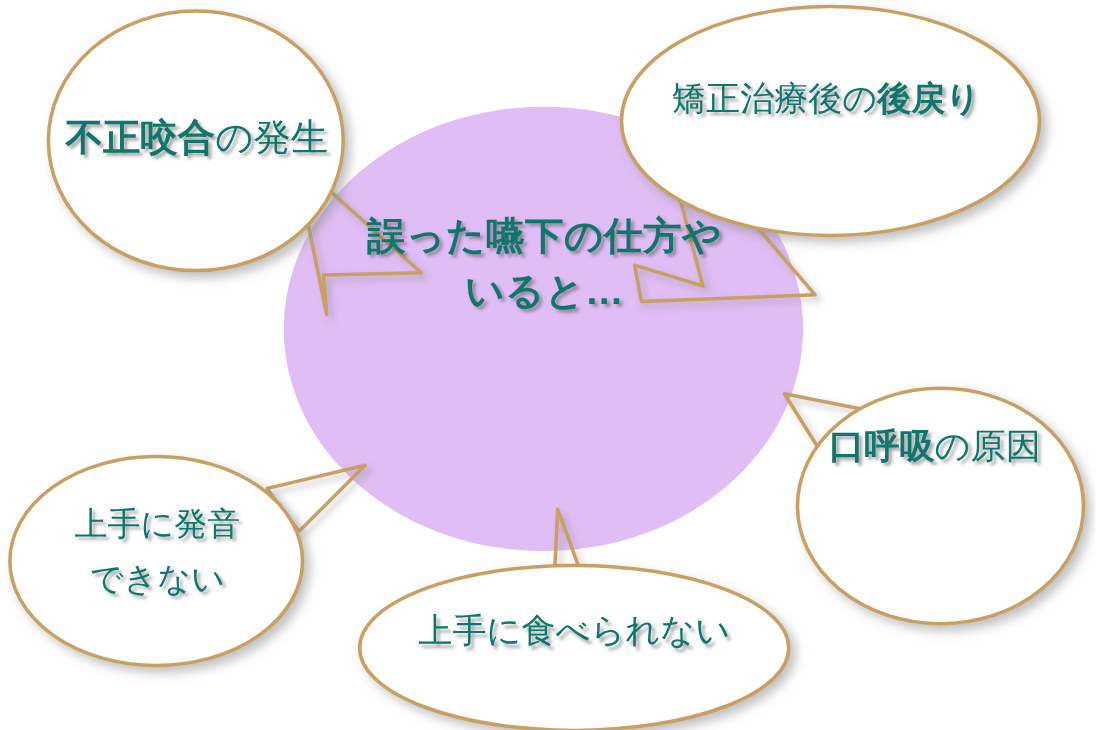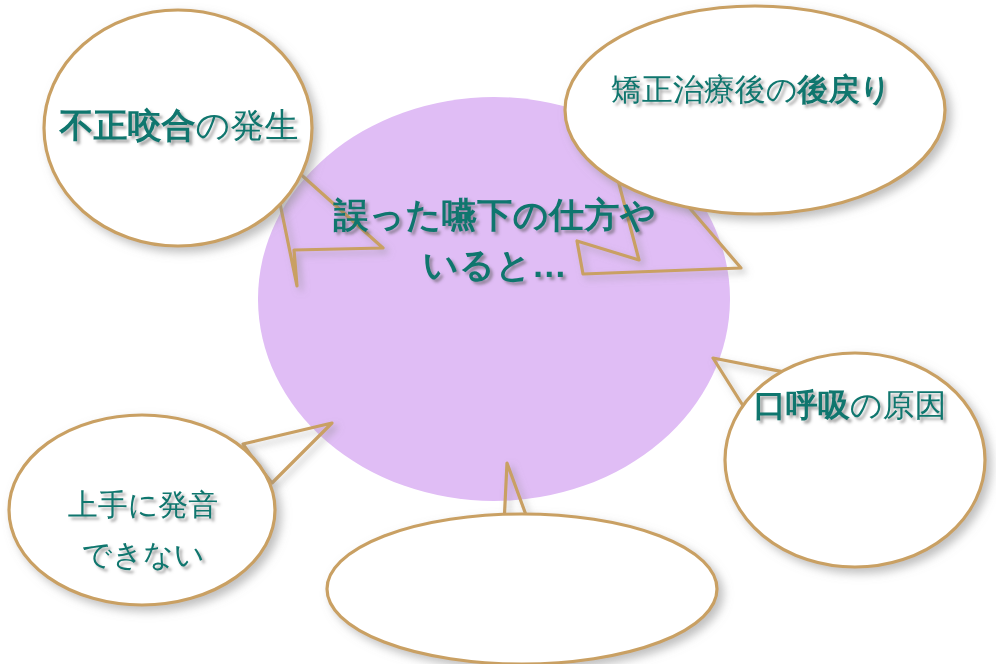--- a/index.html
+++ b/index.html
@@ -80,21 +80,20 @@
   }
 
   
   #bl-text {
     left: 38px;
     top: 452px;
     width: 210px;
     font-size: 30px;
     line-height: 1.65;
     white-space: normal;
-    margin-top: 28px;
   }
 </style>
 </head>
 <body>
 
 <div id="stage">
 
   <svg class="layer" viewBox="0 0 996 664">
     <defs>
       <filter id="softshadow" x="-40%" y="-40%" width="190%" height="190%">
@@ -143,19 +142,22 @@
   </div>
 
   <div class="txt" id="tr-text">
     <span class="r">矯正治療後の</span><span class="b">後戻り</span>
   </div>
 
   <div class="txt" id="r-text">
     <span class="b">口呼吸</span><span class="r">の原因</span>
   </div>
 
+  <div class="txt" id="b-text">
+    <span class="r">上手に食べられない</span>
+  </div>
 
   <div class="txt" id="bl-text">
     <div>上手に発音</div>
     <div>できない</div>
   </div>
 
 </div>
 
 </body></html>

